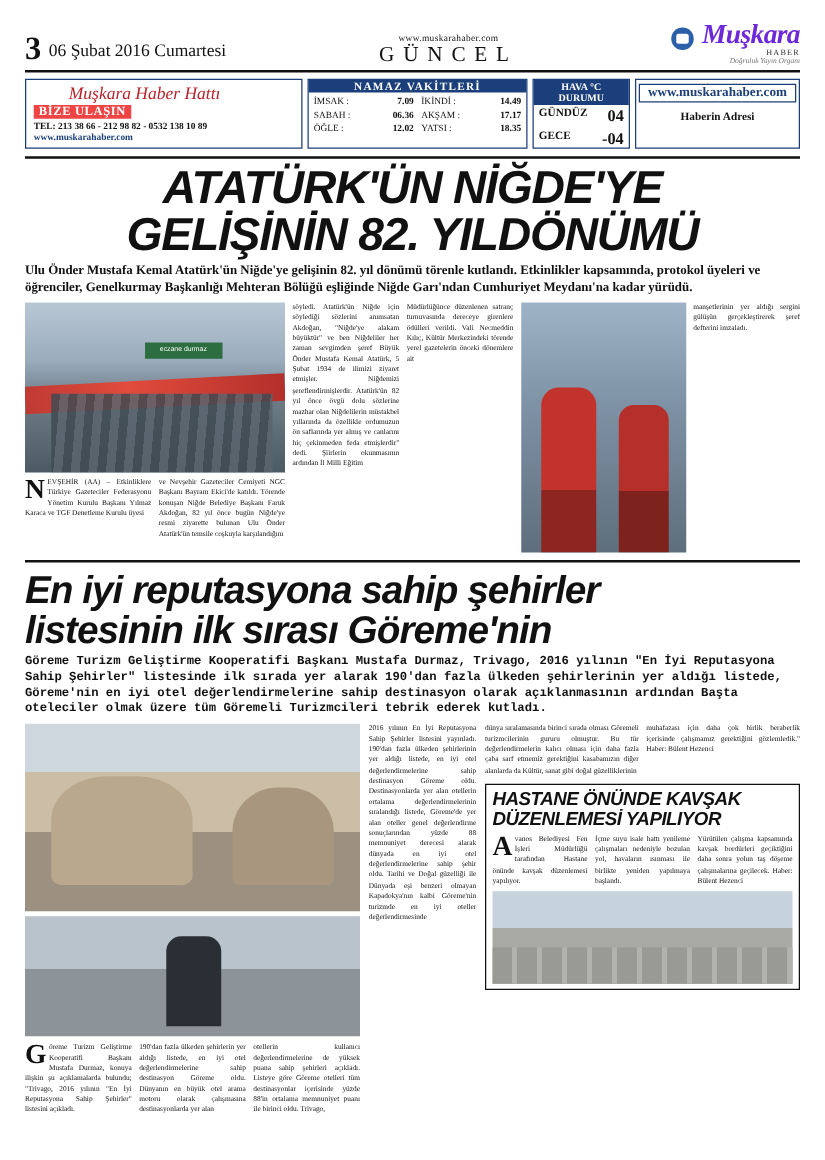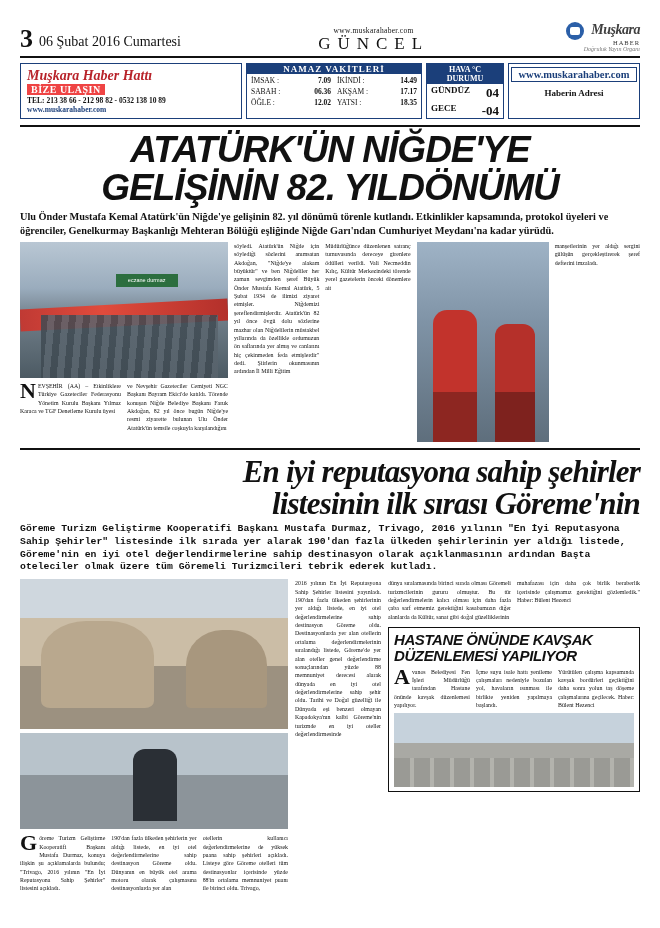--- a/index.html
+++ b/index.html
@@ -28,21 +28,21 @@
   .mast-left { display:flex; align-items:flex-end; gap:6px; }
   .page-no { font-size: 26px; font-weight: bold; line-height: 1; font-family:"Liberation Serif",serif; }
   .mast-date { font-size: 14px; padding-bottom:2px; }
   .mast-center { text-align:center; flex:1; }
   .mast-url { font-size: 7.5px; letter-spacing:.3px; }
   .mast-section {
     font-size: 17px; letter-spacing: 7px; font-weight: normal;
     font-family: "Liberation Serif", serif; line-height:1;
   }
   .mast-right { text-align:right; line-height:1; }
-  .brandname { font-size: 14px; font-style:italic; font-weight:bold; color:#404040; letter-spacing:-.5px;}
+  .brandname { font-size: 22px; font-style:italic; font-weight:bold; color:#6d28d9; letter-spacing:-.5px;}
   .brandsub { font-size: 6.5px; color:#333; letter-spacing:1px; }
   .brandslog { font-size:6px; color:#777; font-style:italic;}
   .brandlogo {
     display:inline-block; width:18px; height:18px; border-radius:50%;
     background:#2b5fa8; margin-right:3px; vertical-align:middle;
     position:relative;
   }
   .brandlogo:after{
     content:""; position:absolute; left:4px; top:5px; width:10px; height:8px;
     background:#fff; border-radius:2px;
@@ -50,21 +50,21 @@
 
   
   .infobar {
     display:flex; gap:4px; margin-top:5px; height:56px;
   }
   .ib { border:1px solid #1b3f7a; }
   .ib-hat {
     flex: 0 0 222px; background:#fff; padding:3px 6px;
     display:flex; flex-direction:column; justify-content:center;
   }
-  .hat-title { color:#b8232a; font-size:14px; font-weight:bold; font-style:italic; font-family:"Liberation Serif",serif;}
+  .hat-title { color:#b8232a; font-size:14px; font-weight:normal; font-style:italic; font-family:"Liberation Serif",serif;margin-left:28px;}
   .hat-sub { background:#ef4444; color:#fff; font-size:10px; font-weight:bold; padding:0 4px; display:inline-block; width:fit-content; letter-spacing:.5px;}
   .hat-tel { font-size:7.5px; font-weight:bold; margin-top:1px; }
   .hat-web { font-size:7.5px; font-weight:bold; color:#1b3f7a; }
 
   .ib-namaz { flex:1 1 auto; padding:0; }
   .namaz-head { background:#1b3f7a; color:#fff; font-size:9px; font-weight:bold; text-align:center; letter-spacing:1px; }
   .namaz-grid { display:flex; font-size:7.5px; padding:2px 4px; gap:6px;}
   .namaz-col { flex:1; }
   .namaz-row { display:flex; justify-content:space-between; line-height:1.45; }
   .namaz-row b { font-weight:bold; }
@@ -134,22 +134,22 @@
     border-radius:14px 14px 0 0;
   }
   .ph-mehter:after{
     content:""; position:absolute; right:14px; bottom:0; width:40px; height:118px;
     background:linear-gradient(180deg,#b5302a 0 58%,#7e221e 58% 100%);
     border-radius:12px 12px 0 0;
   }
 
   
   h2.headline2 {
-    font-family:Liberation Serif, serif;
-    font-weight:bold; font-style:italic; text-align:right;
+    font-family:Liberation Sans, sans-serif;
+    font-weight:bold; font-style:italic; text-align:left;
     font-size:31px; line-height:1.04; margin:6px 0 2px 0; letter-spacing:-.8px;
   }
   .spot2 { font-size:9.8px; font-weight:bold; line-height:1.3; margin:3px 0 5px 0; text-align:left;font-family:Liberation Mono, monospace;}
 
   
   .lower { display:flex; gap:7px; }
   .low-left { flex:0 0 268px; }
   .ph-cave {
     width:100%; height:150px;
     background:linear-gradient(180deg,#cfd7de 0 26%,#cbbda6 26% 58%,#9c9180 58% 100%);

